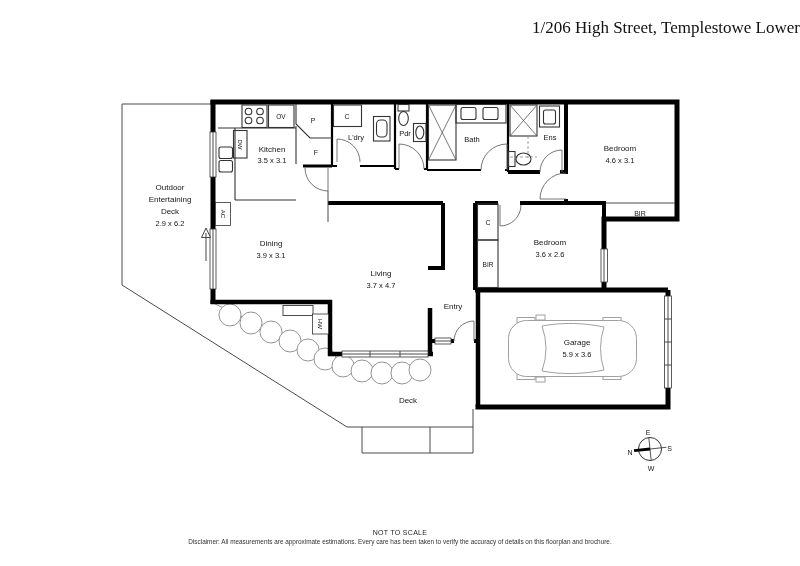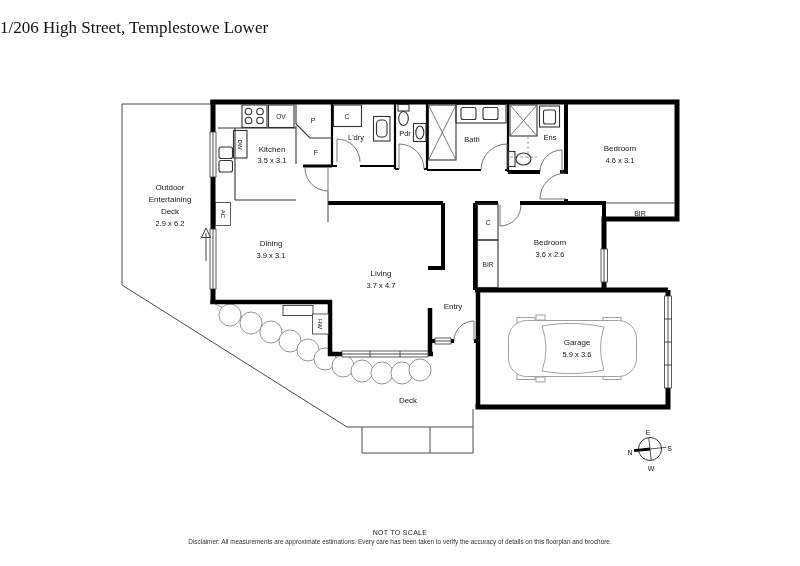--- a/index.html
+++ b/index.html
@@ -1,17 +1,17 @@
 <!DOCTYPE html>
 <html><head>
 <meta charset="utf-8">
 <style>
   html,body{margin:0;padding:0;background:#fff;}
   #page{position:relative;width:800px;height:566px;background:#fff;overflow:hidden;}
-  #title{position:absolute;top:18px;left:0;width:800px;text-align:left;
+  #title{position:absolute;top:18px;left:0;width:800px;text-align:right;
          font-family:"Liberation Serif",serif;font-size:17px;color:#111;}
   #footer{position:absolute;top:529px;left:0;width:800px;text-align:center;
           font-family:"Liberation Sans",sans-serif;color:#222;}
   #footer .l1{font-size:7px;letter-spacing:.3px;}
   #footer .l2{font-size:6.4px;margin-top:2px;color:#333;}
   svg{position:absolute;top:0;left:0;}
   .t{font-family:"Liberation Sans",sans-serif;fill:#151515;}
   .s8{font-size:8px;} .s75{font-size:7.5px;} .s7{font-size:7px;} .s65{font-size:6.5px;} .s6{font-size:6px;}
   .halo{paint-order:stroke;stroke:#fff;stroke-width:2.5px;}
   .wall{stroke:#000;fill:none;}

